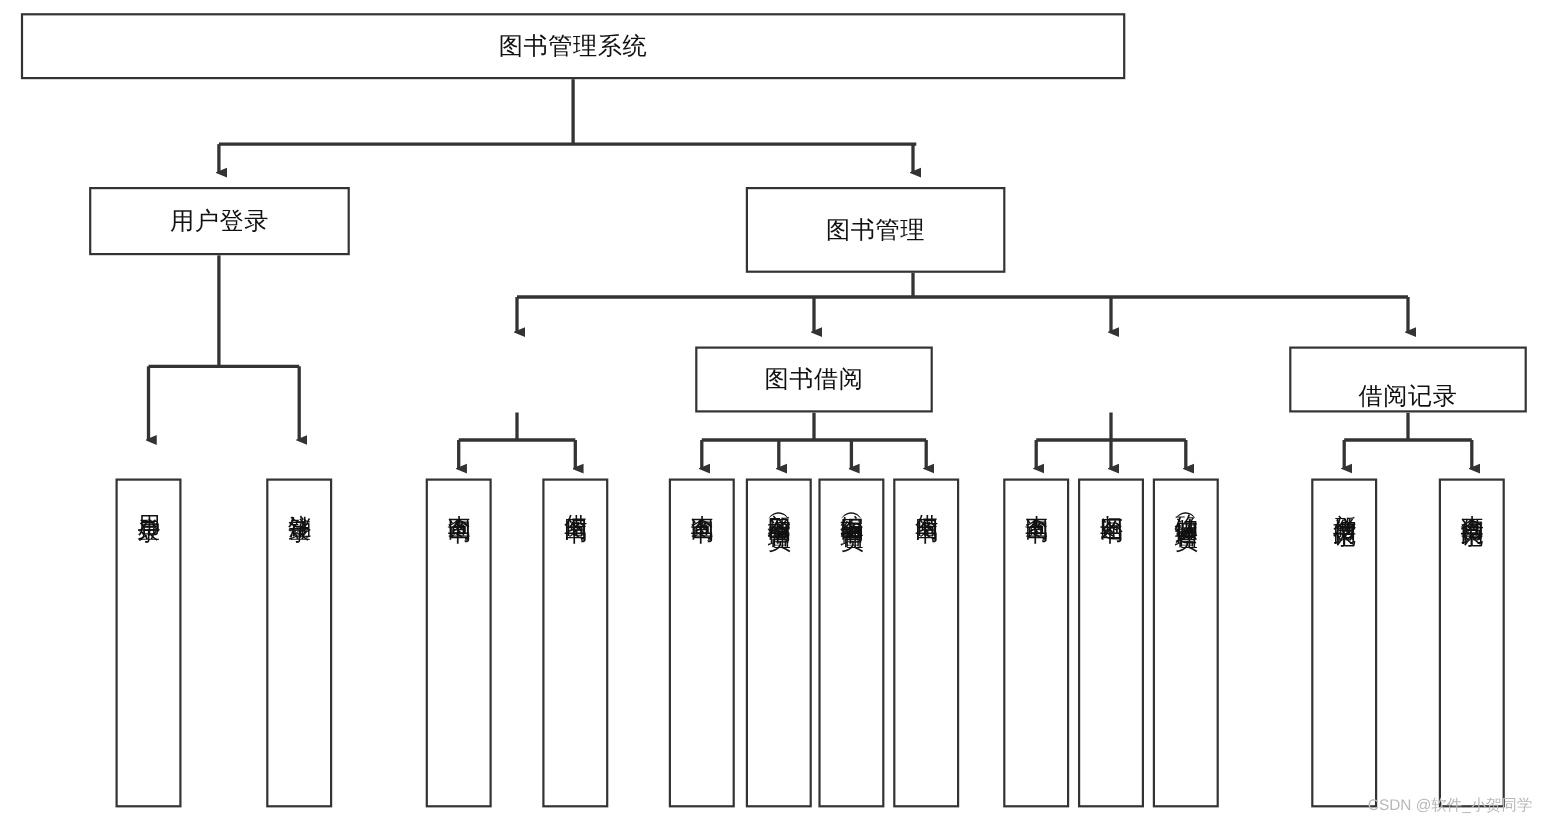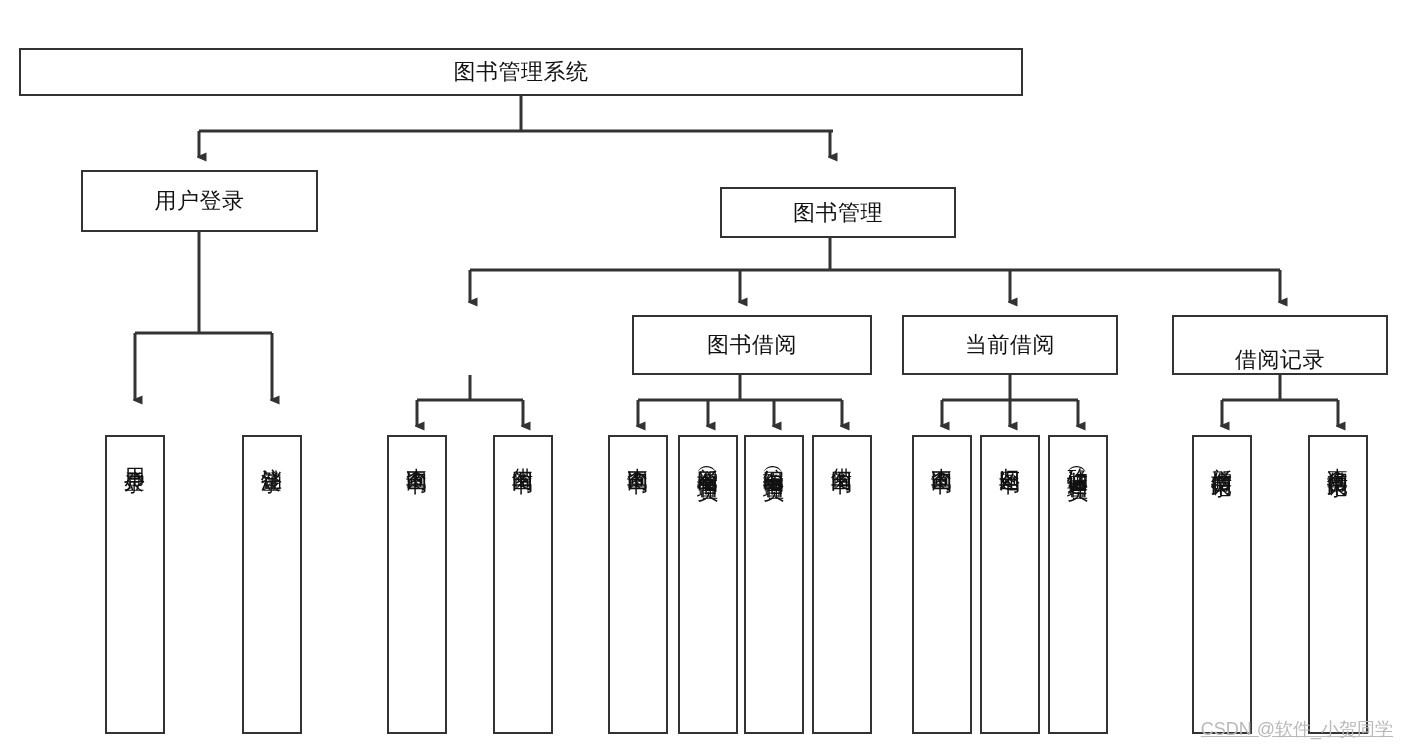--- a/index.html
+++ b/index.html
@@ -56,26 +56,25 @@
     writing-mode: vertical-rl;
     text-orientation: upright;
     font-size: 21px;
     letter-spacing: 2px;
     line-height: 1;
   }
   #watermark {
     position: absolute;
     right: 12px;
     bottom: 6px;
-    font-size: 18px;
+    font-size: 14px;
     color: #b9b9b9;
     z-index: 5;
     white-space: nowrap;
     font-family: "Liberation Sans", "DejaVu Sans", sans-serif;
-    text-decoration: underline;
   }
 </style>
 </head>
 <body>
 
 <div id="diagram-root">
 
   <svg class="connectors" viewBox="0 0 1405 747" width="1405" height="747">
     <defs>
       <marker id="arrowhead" markerWidth="10" markerHeight="10" refX="5" refY="7.5" orient="auto" markerUnits="userSpaceOnUse">
@@ -119,40 +118,37 @@
       <path d="M1010,400 L1010,426" marker-end="url(#arrowhead)"></path>
       <path d="M1078,400 L1078,426" marker-end="url(#arrowhead)"></path>
 
       <path d="M1280,375 L1280,400"></path>
       <path d="M1222,400 L1338,400"></path>
       <path d="M1222,400 L1222,426" marker-end="url(#arrowhead)"></path>
       <path d="M1338,400 L1338,426" marker-end="url(#arrowhead)"></path>
     </g>
   </svg>
 
-  <div class="node horizontal" style="left:19px; top:12px; width:1004px; height:48px;margin-top:36px;">
+  <div class="node horizontal" style="left:19px; top:12px; width:1004px; height:60px;">
     <span class="label">图书管理系统</span>
   </div>
 
   <div class="node horizontal" style="left:81px; top:170px; width:237px; height:62px;">
     <span class="label">用户登录</span>
   </div>
 
-  <div class="node horizontal" style="left:720px; top:170px; width:236px; height:51px;margin-top:17px;">
+  <div class="node horizontal" style="left:678px; top:170px; width:236px; height:78px;">
     <span class="label">图书管理</span>
   </div>
 
 
-  <div class="node horizontal" style="left:632px; top:315px; width:240px; height:60px;">
+  <div class="node horizontal" style="left:632px; top:315px; width:216px; height:60px;">
     <span class="label">图书借阅</span>
   </div>
 
-  <div class="node horizontal" style="left:902px; top:315px; width:216px; height:60px;">
-    <span class="label">当前借阅</span>
-  </div>
 
   <div class="node horizontal" style="left:1172px; top:315px; width:216px; height:60px;align-items:flex-end;">
     <span class="label">借阅记录</span>
   </div>
 
   <div class="node vertical" style="left:105px; top:435px; width:60px; height:299px;">
     <span class="label">用户登录</span>
   </div>
 
   <div class="node vertical" style="left:242px; top:435px; width:60px; height:299px;">

